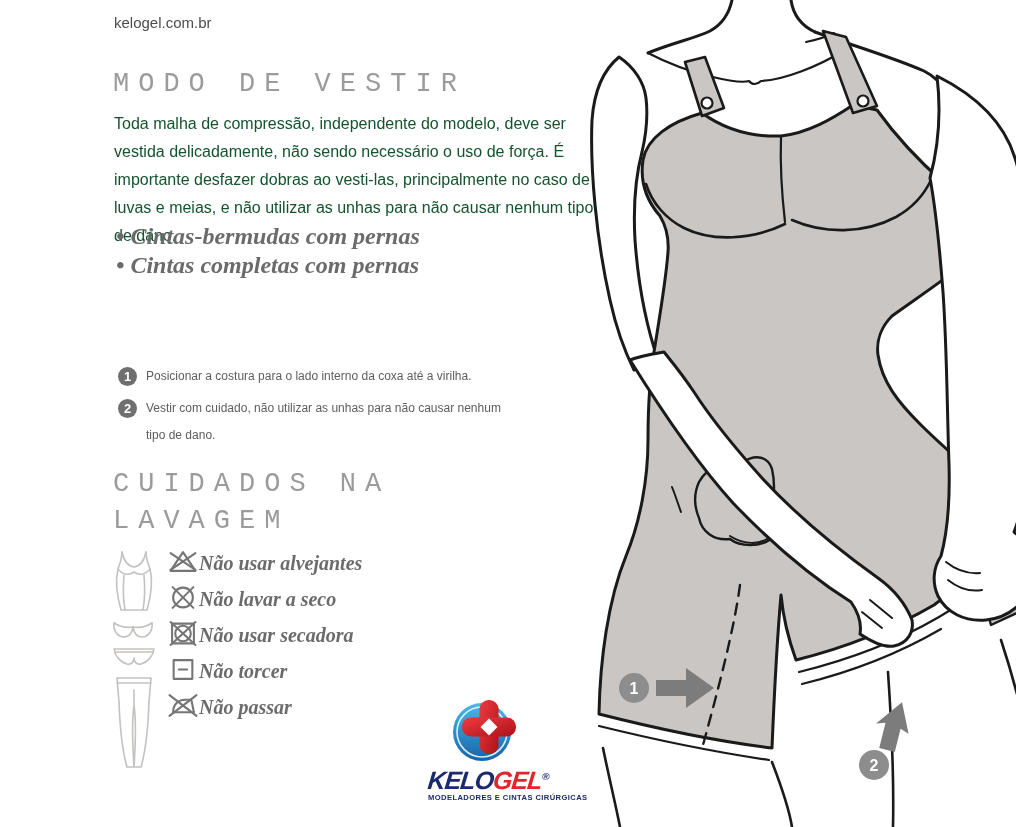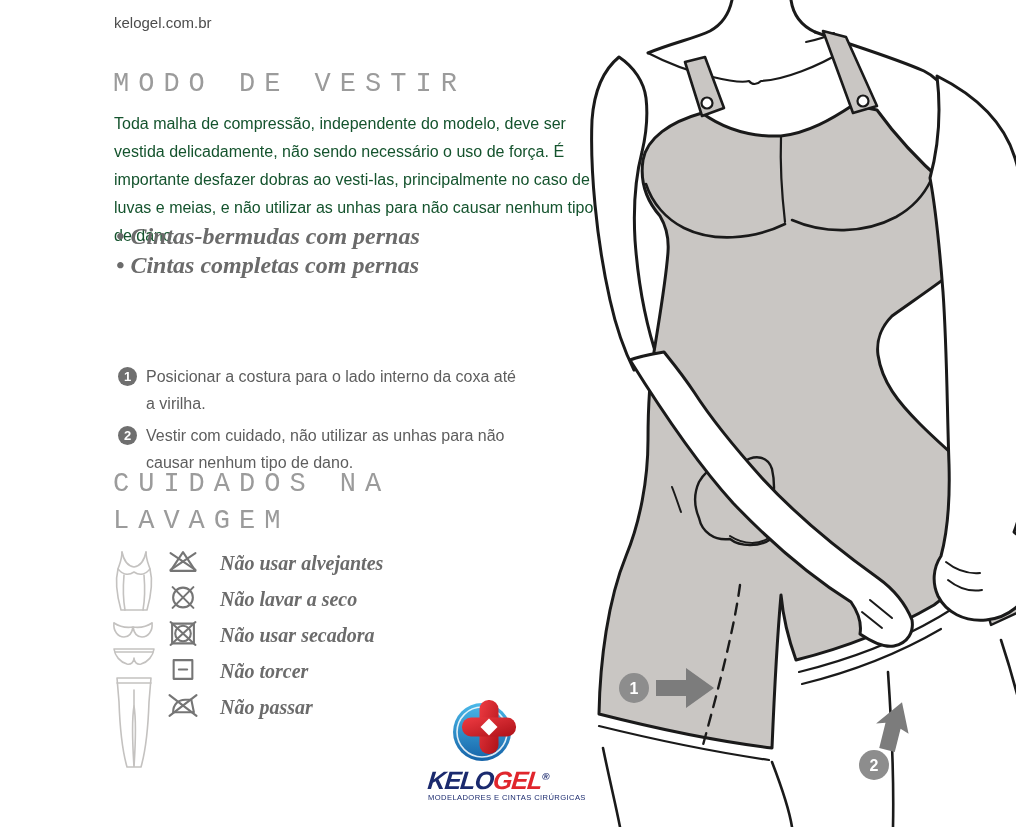--- a/index.html
+++ b/index.html
@@ -20,39 +20,39 @@
 
   .bullets{left:80px;top:222px;list-style:none;margin:0;padding:0;
            font-family:"Liberation Serif",serif;font-style:italic;font-weight:bold;
            font-size:24px;line-height:29px;color:#6b6b6b;}
   .bullets li::before{content:"\2022\00a0";}
 
   .steps{left:82px;top:363px;width:400px;}
   .step{display:flex;gap:9px;margin-bottom:5px;}
   .step-badge{flex:0 0 auto;width:19px;height:19px;border-radius:50%;background:#6f6f6f;
               color:#fff;font-size:13px;font-weight:bold;text-align:center;line-height:19px;margin-top:4px;}
-  .step-text{font-size:16px;line-height:27px;color:#5d5d5d;}
+  .step-text{font-size:12px;line-height:27px;color:#5d5d5d;}
 
   .garment-col{left:70px;top:550px;width:56px;display:flex;flex-direction:column;align-items:center;}
   .garment-col svg{display:block;}
 
   .care-list{left:131px;top:551px;}
-  .care-item{display:flex;align-items:center;gap:21px;height:25px;margin-bottom:11px;}
+  .care-item{display:flex;align-items:center;gap:0;height:25px;margin-bottom:11px;}
   .care-icon{flex:0 0 auto;}
   .care-label{font-family:"Liberation Serif",serif;font-style:italic;font-weight:bold;
               font-size:20px;color:#6b6b6b;white-space:nowrap;}
 
   .logo{left:392px;top:696px;width:118px;text-align:center;}
   .logo-mark{display:block;margin:0 auto;}
   .logo-word{font-style:italic;font-weight:900;font-size:25px;letter-spacing:-1px;
              transform:skewX(-6deg);line-height:22px;}
   .logo-word .k1{color:#1b2a6e;}
   .logo-word .k2{color:#e0262c;}
   .logo-word sup{font-size:10px;color:#1b2a6e;letter-spacing:0;}
-  .logo-tag{font-size:7.6px;font-weight:normal;color:#1b2a6e;letter-spacing:.4px;
+  .logo-tag{font-size:7.6px;font-weight:bold;color:#1b2a6e;letter-spacing:.4px;
             white-space:nowrap;margin-top:2px;}
 
   .figure{left:552px;top:0;}
 </style>
 </head>
 <body>
 
 <div class="page">
 
   <div class="abs site-url">kelogel.com.br</div>

